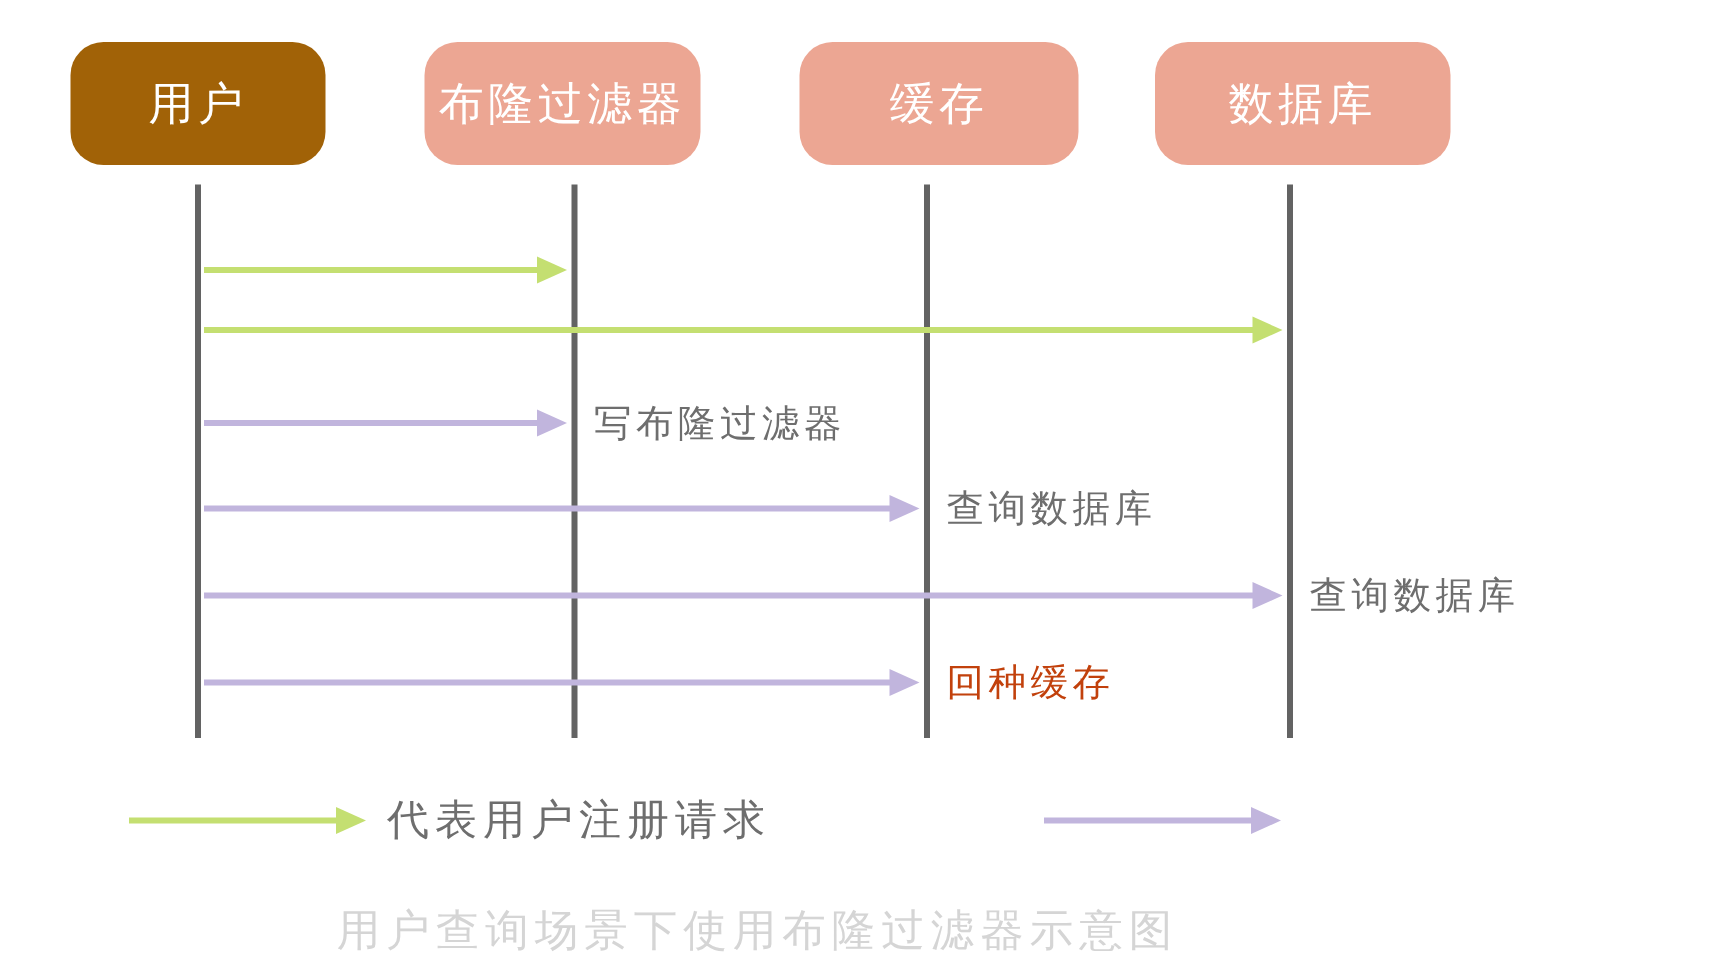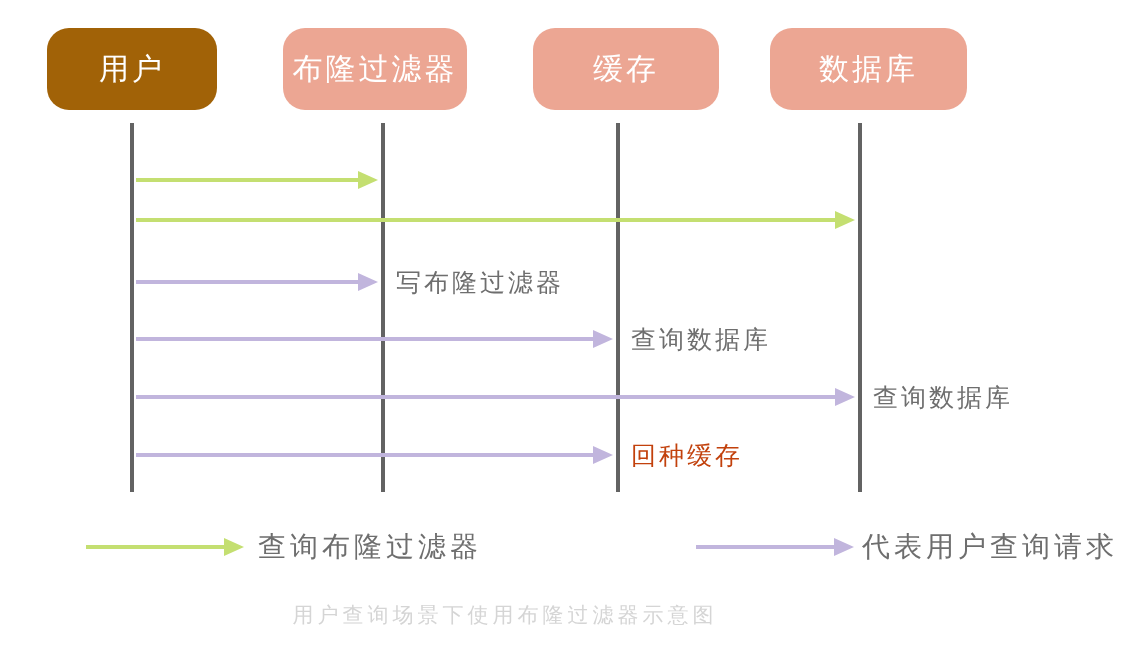--- a/index.html
+++ b/index.html
@@ -56,21 +56,21 @@
   .legend-label {
     font-size: 28px;
     letter-spacing: 4px;
   }
   .caption {
     position: absolute;
     top: 601px;
     left: 0;
     width: 1010px;
     text-align: center;
-    font-size: 21px;
+    font-size: 29px;
     letter-spacing: 4px;
     white-space: nowrap;
   }
 </style>
 </head>
 <body>
 
 <div id="stage">
   <div class="caption" style="color: rgb(213, 213, 213);">用户查询场景下使用布隆过滤器示意图</div>
 <div class="actor-box" style="left: 47px; width: 170px; background: #a16207; color: rgb(255, 255, 255);">用户</div>
@@ -92,17 +92,16 @@
     <div class="msg-head" style="left: 593px; top: 330px; border-left-color: rgb(193, 181, 221);"></div>
     <div class="msg-label" style="left: 631px; top: 339px; color: rgb(110, 110, 110);">查询数据库</div>
     <div class="msg-line" style="left: 136px; top: 395px; width: 701px; background: rgb(193, 181, 221);"></div>
     <div class="msg-head" style="left: 835px; top: 388px; border-left-color: rgb(193, 181, 221);"></div>
     <div class="msg-label" style="left: 873px; top: 397px; color: rgb(110, 110, 110);">查询数据库</div>
     <div class="msg-line" style="left: 136px; top: 453px; width: 459px; background: rgb(193, 181, 221);"></div>
     <div class="msg-head" style="left: 593px; top: 446px; border-left-color: rgb(193, 181, 221);"></div>
     <div class="msg-label" style="left: 631px; top: 455px; color: #c2410c;">回种缓存</div>
     <div class="msg-line" style="left: 86px; top: 545px; width: 140px; background: rgb(196, 223, 113);"></div>
     <div class="msg-head" style="left: 224px; top: 538px; border-left-color: rgb(196, 223, 113);"></div>
-    <div class="legend-label" style="left: 258px; top: 547px; color: rgb(110, 110, 110);">查询布隆过滤器</div>
+    <div class="legend-label" style="left: 258px; top: 547px; color: rgb(110, 110, 110);">代表用户注册请求</div>
     <div class="msg-line" style="left: 696px; top: 545px; width: 140px; background: rgb(193, 181, 221);"></div>
     <div class="msg-head" style="left: 834px; top: 538px; border-left-color: rgb(193, 181, 221);"></div>
-    <div class="legend-label" style="left: 862px; top: 547px; color: rgb(110, 110, 110);">代表用户查询请求</div>
   </div>
 
 </body></html>

